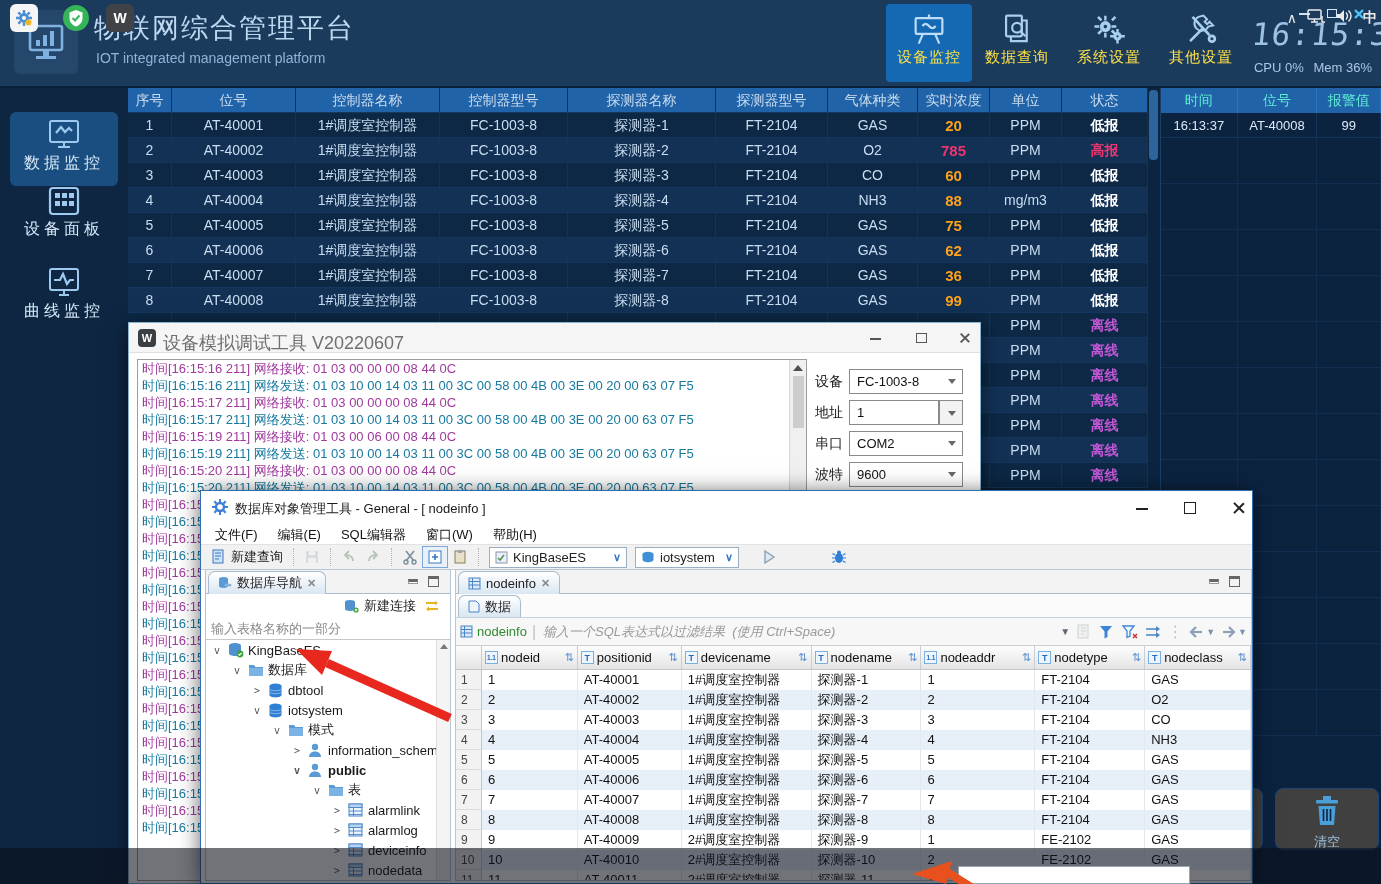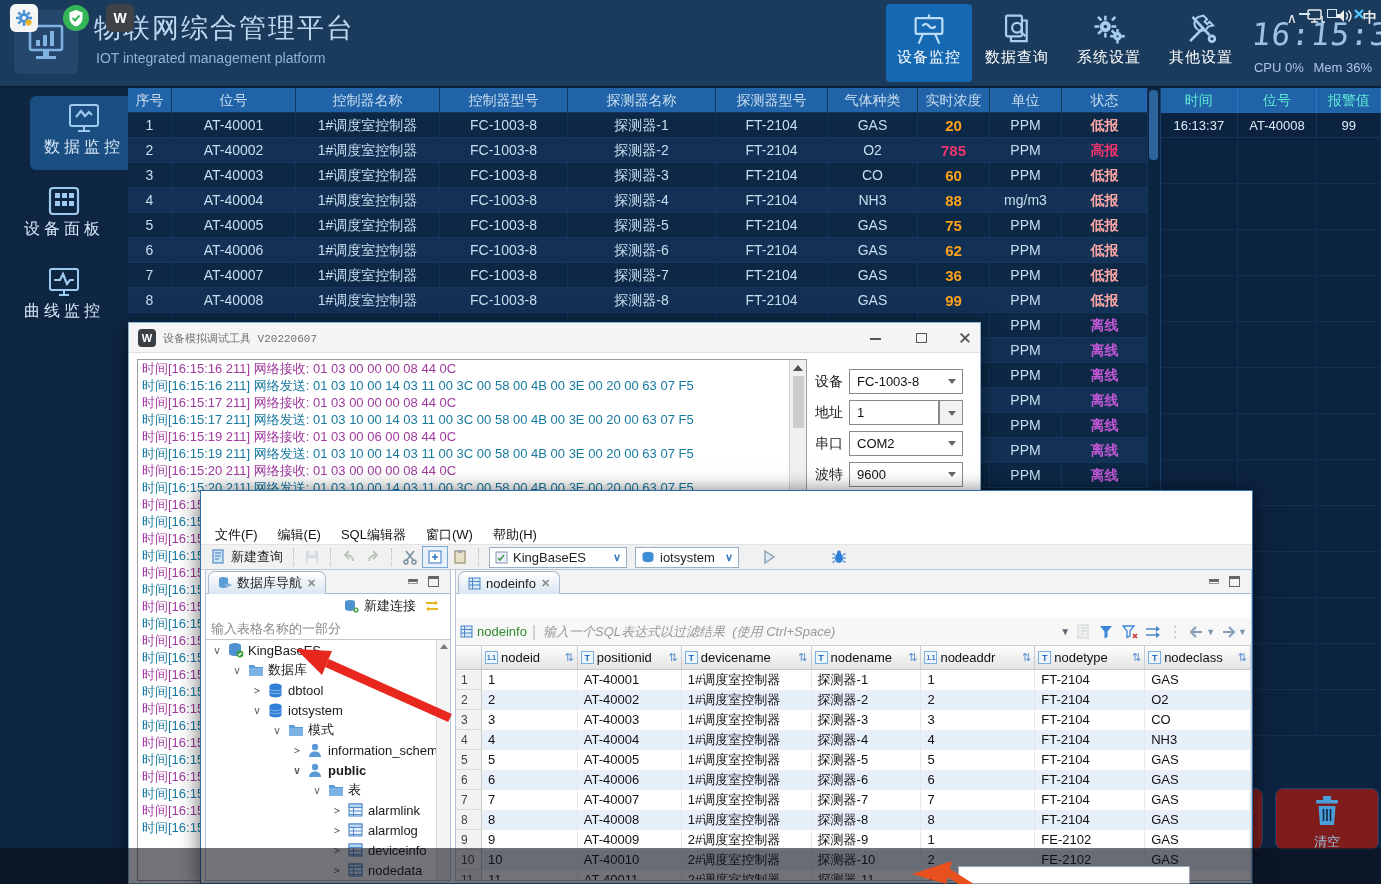--- a/index.html
+++ b/index.html
@@ -8,21 +8,21 @@
          font-family:"Liberation Sans",sans-serif;-webkit-font-smoothing:antialiased;}
 
   
   .app-header{position:absolute;left:0;top:0;width:1381px;height:88px;background:#1b3b5d;border-bottom:2px solid #0a1f38;}
   .logo-box{position:absolute;left:14px;top:10px;width:64px;height:64px;background:#24476b;border-radius:6px;display:flex;align-items:center;justify-content:center;}
   .app-title{position:absolute;left:94px;top:10px;font-size:27px;color:#bed8f0;letter-spacing:2px;}
   .app-sub{position:absolute;left:96px;top:50px;font-size:14px;color:#8fb3d6;}
   .nav-item{position:absolute;top:4px;width:86px;height:78px;border-radius:4px;text-align:center;cursor:pointer;}
   .nav-item.active{background:#1568b2;}
   .nav-item .nav-ico{display:block;margin:8px auto 2px;width:34px;height:34px;}
-  .nav-label{font-size:15px;color:#ffffff;letter-spacing:1px;font-family:Liberation Mono, monospace;}
+  .nav-label{font-size:15px;color:#fde047;letter-spacing:1px;font-family:Liberation Mono, monospace;}
   .clock{position:absolute;left:1252px;top:16px;width:126px;text-align:center;font-family:"DejaVu Sans Mono",monospace;
          font-size:31px;color:#9cc2e4;transform:skewX(-6deg);letter-spacing:1px;}
   .sys-stats{position:absolute;left:1248px;top:60px;width:130px;text-align:center;font-size:13px;color:#a9c7e4;}
   .sys-stats span{margin:0 3px;}
   .wc{position:absolute;top:7px;width:16px;height:14px;cursor:pointer;}
   .wc-min i{display:block;width:11px;height:2px;background:#cfe4f7;margin:6px auto;}
   .wc-max i{display:block;width:10px;height:9px;border:1px solid #cfe4f7;margin:2px auto;}
 
   
   .sidebar{position:absolute;left:0;top:88px;width:128px;height:796px;background:#0e2642;}
@@ -35,40 +35,40 @@
   .mtable{position:absolute;left:128px;top:88px;width:1020px;}
   .mrow{display:flex;height:25px;line-height:25px;}
   .mhead{background:#2063a8;}
   .mhead .mcell{color:#e3f0fd;font-size:14px;border-right:1px solid #2b74bd;}
   .mrow .mcell{text-align:center;overflow:hidden;white-space:nowrap;font-size:14px;color:#c9ddf0;border-right:1px solid #133ショー?;}
   .mrow .mcell{border-right:1px solid #13345a;border-bottom:1px solid #15375e;}
   .mrow.odd{background:#0c2845;} .mrow.even{background:#123155;}
   .mcell.val{font-weight:bold;font-size:15px;}
   .val.low{color:#ffa21a;} .val.high{color:#f0356f;} .val.offline{color:#c257d6;}
   .mcell.st{font-weight:bold;}
-  .st.low{color:#fca5a5;} .st.high{color:#f0356f;} .st.offline{color:#c257d6;}
+  .st.low{color:#ffffff;} .st.high{color:#f0356f;} .st.offline{color:#c257d6;}
   .scrollstrip{position:absolute;left:1148px;top:88px;width:12px;height:796px;background:#0b2440;}
   .scrollthumb{position:absolute;left:1px;top:2px;width:9px;height:70px;background:#2d649c;border-radius:4px;}
 
   
   .alarm{position:absolute;left:1160px;top:88px;width:221px;height:796px;background:#0c2340;border-left:1px solid #1a3f68;}
   .arow{display:flex;height:25px;line-height:25px;}
   .ahead{background:#2063a8;}
   .ahead .acell{color:#5eead4;font-size:14px;text-align:center;border-right:1px solid #2b74bd;}
   .adata .acell{color:#dce9f6;font-size:13px;text-align:center;border-right:1px solid #14355b;border-bottom:1px solid #14355b;}
   .aempty{display:flex;height:46px;}
   .aempty .acell{border-right:1px solid #122f52;border-bottom:1px solid #122f52;}
-  .abtn{position:absolute;border-radius:8px;background:#7f1d1d;border:1px solid #1d4572;text-align:center;cursor:pointer;}
+  .abtn{position:absolute;border-radius:8px;background:#404040;border:1px solid #1d4572;text-align:center;cursor:pointer;}
   .abtn .alab{font-size:13px;color:#9cc0e0;margin-top:2px;}
 
   
   .dbg{position:absolute;left:128px;top:322px;width:853px;height:562px;background:#fff;border:1px solid #89b3d1;box-shadow:0 4px 18px rgba(0,0,0,.55);z-index:10;}
   .dbg-title{position:absolute;left:0;top:0;width:100%;height:30px;background:#f5f5f5;border-bottom:1px solid #e0e0e0;}
   .dbg-ico{position:absolute;left:9px;top:6px;width:18px;height:18px;background:#3a3f44;border-radius:4px;color:#fff;font-size:11px;font-weight:bold;text-align:center;line-height:18px;}
-  .dbg-name{position:absolute;left:34px;top:8px;font-size:11px;color:#707070;font-family:Liberation Mono, monospace;}
+  .dbg-name{position:absolute;left:34px;top:8px;font-size:18px;color:#707070;}
   .dwc{position:absolute;top:5px;width:20px;height:20px;cursor:pointer;color:#555;}
   .dwc i.min{display:block;width:11px;height:1.6px;background:#555;margin:10px auto;}
   .dwc i.max{display:block;width:11px;height:10px;border:1px solid #555;margin:5px auto;}
   .xgl{position:relative;display:block;width:12px;height:12px;margin:4px auto;}
   .xgl:before,.xgl:after{content:"";position:absolute;left:5px;top:0;width:1.6px;height:12px;background:#555;}
   .xgl:before{transform:rotate(45deg);} .xgl:after{transform:rotate(-45deg);}
   .logbox{position:absolute;left:8px;top:36px;width:670px;height:522px;border:1px solid #9d9d9d;background:#fff;overflow:hidden;}
   .logline{white-space:nowrap;font-size:13px;line-height:17px;padding-left:4px;}
   .log-recv{color:#a03a9e;} .log-send{color:#17799f;}
   .logsb{position:absolute;right:0;top:0;bottom:0;width:17px;background:#f0f0f0;border-left:1px solid #d5d5d5;}
@@ -215,21 +215,21 @@
       </span>
     <span class="wc" style="left:1352px">
       <svg width="14" height="14" viewBox="0 0 14 14">
         <path d="M3 3 L11 11 M11 3 L3 11" stroke="#4fc3f7" stroke-width="2.4"></path>
       </svg>
     </span>
   </div>
 
   <div class="sidebar">
       <div id="sidebar-items">
-        <div class="side-item active" style="top: 8px; margin-left: 20px;"><span><svg viewBox="0 0 36 34">
+        <div class="side-item active" style="top: 24px;"><span><svg viewBox="0 0 36 34">
               <g fill="none" stroke="#9ecaf0" stroke-width="2">
                 <rect x="4" y="3" width="28" height="21" rx="2"></rect>
                 <path d="M10 15l5-6 4 5 4-4 3 3" stroke-width="2.2"></path>
                 <path d="M12 29h12M18 24v5"></path>
               </g>
             </svg></span><div class="side-label">数据监控</div></div>
         <div class="side-item" style="top: 90px;"><span><svg viewBox="0 0 36 34">
               <g fill="#9ecaf0">
                 <rect x="4" y="4" width="28" height="26" rx="3" fill="none" stroke="#9ecaf0" stroke-width="2.2"></rect>
                 <rect x="9" y="9" width="5" height="5"></rect>
@@ -600,20 +600,40 @@
           <div class="combo" style="width: 114px;">COM2<span class="car"></span></div>
         </div>
         <div class="fldrow" style="top: 139px; width: 276px;">
           <span class="fldlab">波特</span>
           <div class="combo" style="width: 114px;">9600<span class="car"></span></div>
         </div>
       </div>
   </div>
 
   <div class="dbw">
+    <div class="dbw-title">
+      <span class="dbw-ico">
+        <svg width="18" height="18" viewBox="0 0 18 18">
+          <circle cx="9" cy="9" r="4" fill="none" stroke="#3a7fd5" stroke-width="2.4"></circle>
+          <g stroke="#3a7fd5" stroke-width="2">
+            <path d="M9 1v3M9 14v3M1 9h3M14 9h3M3.3 3.3l2.2 2.2M12.5 12.5l2.2 2.2M14.7 3.3l-2.2 2.2M5.5 12.5l-2.2 2.2"></path>
+          </g>
+        </svg>
+      </span>
+      <span class="dbw-name">数据库对象管理工具 - General - [ nodeinfo ]</span>
+      <span class="bwc" style="left:930px">
+          <i class="min"></i>
+        </span>
+      <span class="bwc" style="left:978px">
+          <i class="max"></i>
+        </span>
+      <span class="bwc" style="left:1026px">
+          <span class="bx"></span>
+        </span>
+    </div>
     <div class="menubar" id="db-menus"><span>文件(F)</span><span>编辑(E)</span><span>SQL编辑器</span><span>窗口(W)</span><span>帮助(H)</span></div>
 
     <div class="toolbar">
       <span class="tbtn">
         <svg class="tico" viewBox="0 0 16 16">
             <rect x="2" y="1" width="10" height="13" fill="#cfe3f7" stroke="#3a78c2"></rect>
             <path d="M4 4h6M4 7h6M4 10h4" stroke="#3a78c2"></path>
           </svg>
         <span>新建查询</span>
       </span>
@@ -873,20 +893,28 @@
             </svg>
           <span>nodeinfo</span>
           <span class="tabx">✕</span>
         </span>
         <span class="pmini" style="right:30px">
             <i class="mn"></i>
           </span>
         <span class="pmini" style="right:10px">
             <i class="mx"></i>
           </span>
+      </div>
+      <div class="datatabrow">
+        <span class="etab" style="height:22px">
+          <svg width="12" height="13" viewBox="0 0 12 13">
+              <path d="M1 1h7l3 3v8H1z" fill="#eef4fa" stroke="#4a86c8"></path>
+            </svg>
+          <span>数据</span>
+        </span>
       </div>
       <div class="filterrow">
         <span class="resname">
           <svg width="13" height="13" viewBox="0 0 13 13">
               <rect x="1" y="1" width="11" height="11" fill="#dce9f6" stroke="#4a86c8"></rect>
               <path d="M1 4.5h11M1 8h11M4.5 1v11" stroke="#4a86c8"></path>
             </svg>
           <span>nodeinfo</span>
         </span>
         <span style="color:#c0c0c0">|</span>

